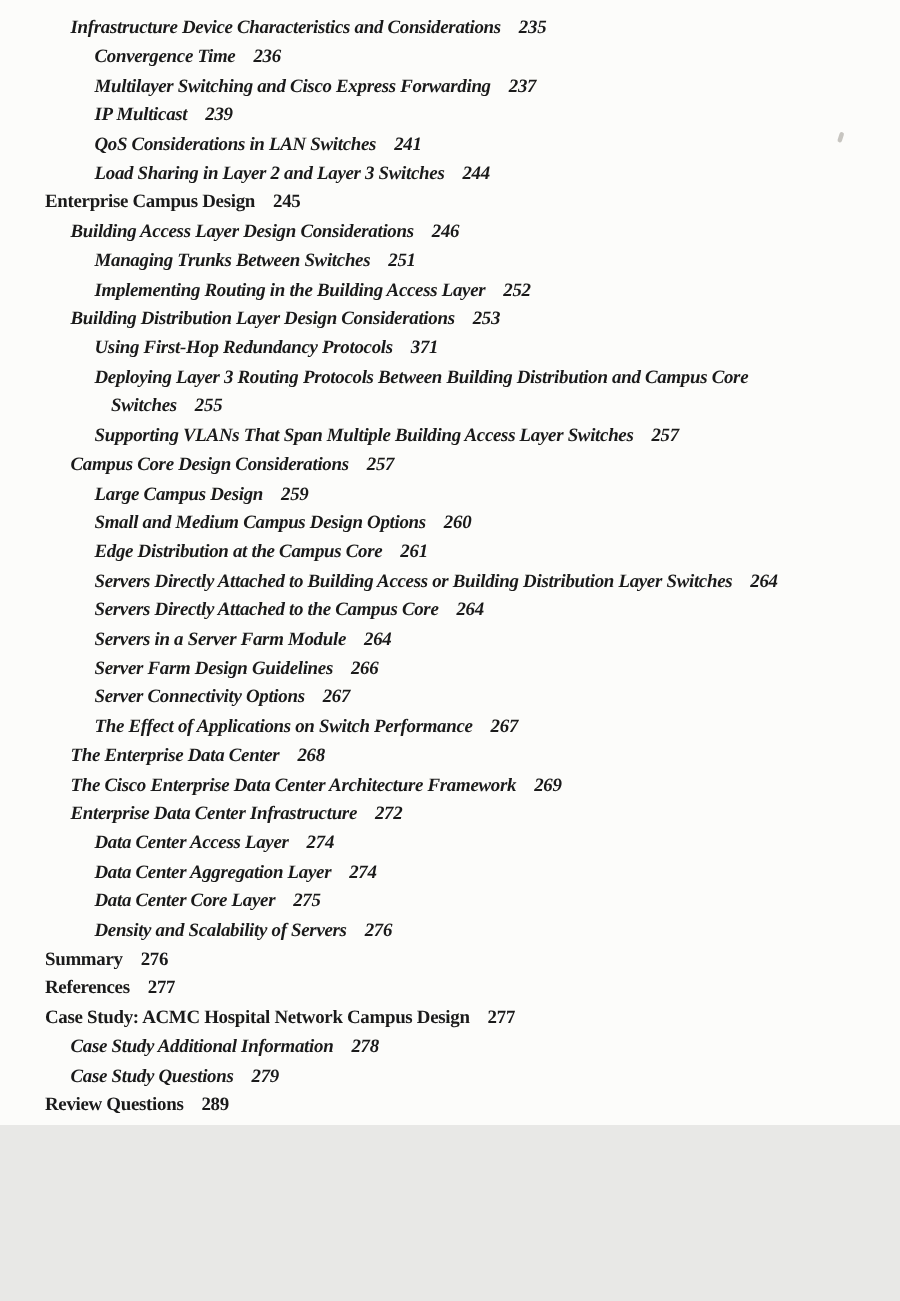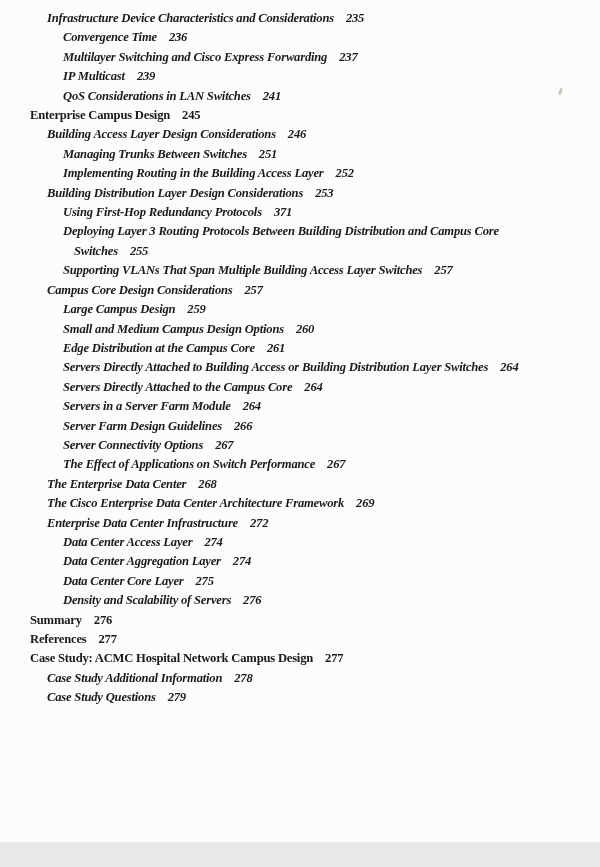--- a/index.html
+++ b/index.html
@@ -4,21 +4,21 @@
 <style>
   html, body {
     margin: 0;
     padding: 0;
     background: #e8e8e6;
     font-family: "Liberation Serif", "DejaVu Serif", serif;
   }
   .page {
     position: relative;
     width: 600px;
-    height: 842px;
+    height: 750px;
     margin: 0 auto;
     background: #fcfcfa;
     overflow: hidden;
     box-sizing: border-box;
     padding: 9px 4px 0 0;
   }
   .toc {
     color: #1a1a1a;
   }
   .entry {
@@ -56,20 +56,21 @@
 <body>
 
 <div class="page">
   <div class="artifact"></div>
   <div class="toc">
       <div class="entry lvl1 italic"><span>Infrastructure Device Characteristics and Considerations</span><span class="pg">235</span></div>
       <div class="entry lvl2 italic"><span>Convergence Time</span><span class="pg">236</span></div>
       <div class="entry lvl2 italic"><span>Multilayer Switching and Cisco Express Forwarding</span><span class="pg">237</span></div>
       <div class="entry lvl2 italic"><span>IP Multicast</span><span class="pg">239</span></div>
       <div class="entry lvl2 italic"><span>QoS Considerations in LAN Switches</span><span class="pg">241</span></div>
+      <div class="entry lvl2 italic"><span>Load Sharing in Layer 2 and Layer 3 Switches</span><span class="pg">244</span></div>
       <div class="entry lvl0 roman"><span>Enterprise Campus Design</span><span class="pg">245</span></div>
       <div class="entry lvl1 italic"><span>Building Access Layer Design Considerations</span><span class="pg">246</span></div>
       <div class="entry lvl2 italic"><span>Managing Trunks Between Switches</span><span class="pg">251</span></div>
       <div class="entry lvl2 italic"><span>Implementing Routing in the Building Access Layer</span><span class="pg">252</span></div>
       <div class="entry lvl1 italic"><span>Building Distribution Layer Design Considerations</span><span class="pg">253</span></div>
       <div class="entry lvl2 italic"><span>Using First-Hop Redundancy Protocols</span><span class="pg">371</span></div>
       <div class="entry lvl2 italic"><span>Deploying Layer 3 Routing Protocols Between Building Distribution and Campus Core</span><br><span class="cont">Switches</span><span class="pg">255</span></div>
       <div class="entry lvl2 italic"><span>Supporting VLANs That Span Multiple Building Access Layer Switches</span><span class="pg">257</span></div>
       <div class="entry lvl1 italic"><span>Campus Core Design Considerations</span><span class="pg">257</span></div>
       <div class="entry lvl2 italic"><span>Large Campus Design</span><span class="pg">259</span></div>
@@ -86,14 +87,15 @@
       <div class="entry lvl1 italic"><span>Enterprise Data Center Infrastructure</span><span class="pg">272</span></div>
       <div class="entry lvl2 italic"><span>Data Center Access Layer</span><span class="pg">274</span></div>
       <div class="entry lvl2 italic"><span>Data Center Aggregation Layer</span><span class="pg">274</span></div>
       <div class="entry lvl2 italic"><span>Data Center Core Layer</span><span class="pg">275</span></div>
       <div class="entry lvl2 italic"><span>Density and Scalability of Servers</span><span class="pg">276</span></div>
       <div class="entry lvl0 roman"><span>Summary</span><span class="pg">276</span></div>
       <div class="entry lvl0 roman"><span>References</span><span class="pg">277</span></div>
       <div class="entry lvl0 roman"><span>Case Study: ACMC Hospital Network Campus Design</span><span class="pg">277</span></div>
       <div class="entry lvl1 italic"><span>Case Study Additional Information</span><span class="pg">278</span></div>
       <div class="entry lvl1 italic"><span>Case Study Questions</span><span class="pg">279</span></div>
+      <div class="entry lvl0 roman"><span>Review Questions</span><span class="pg">289</span></div>
     </div>
 </div>
 
 </body></html>

